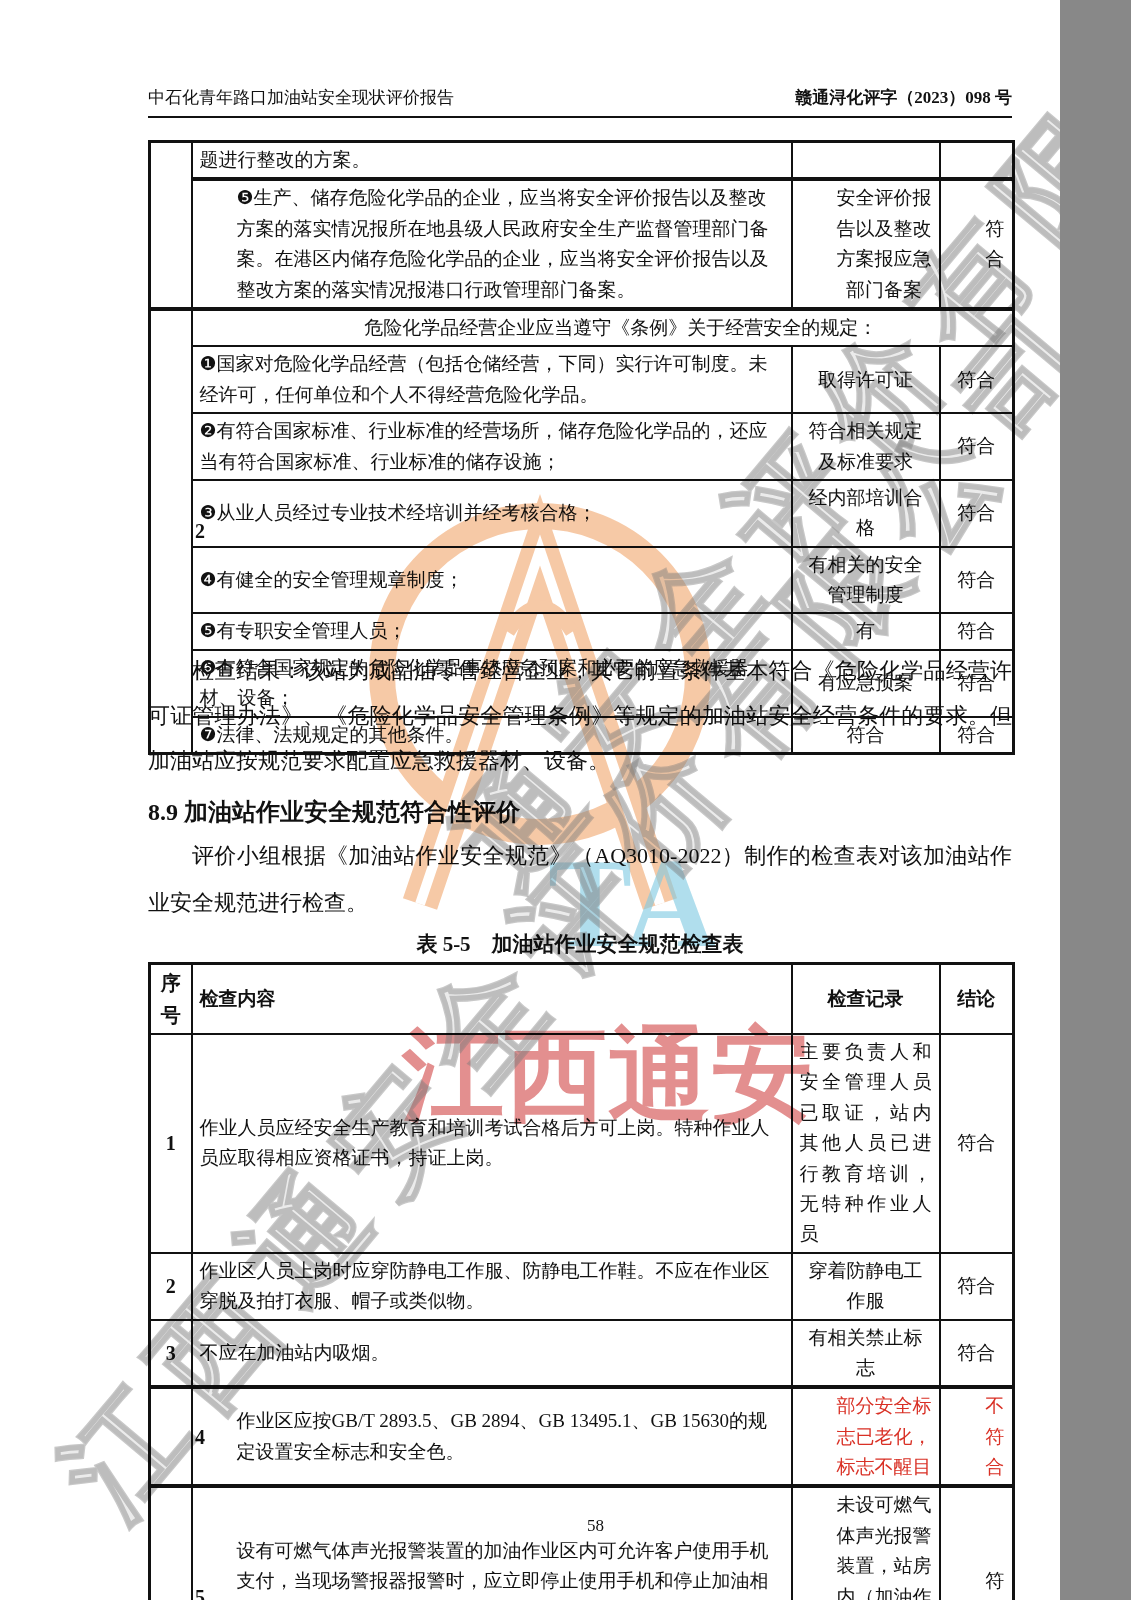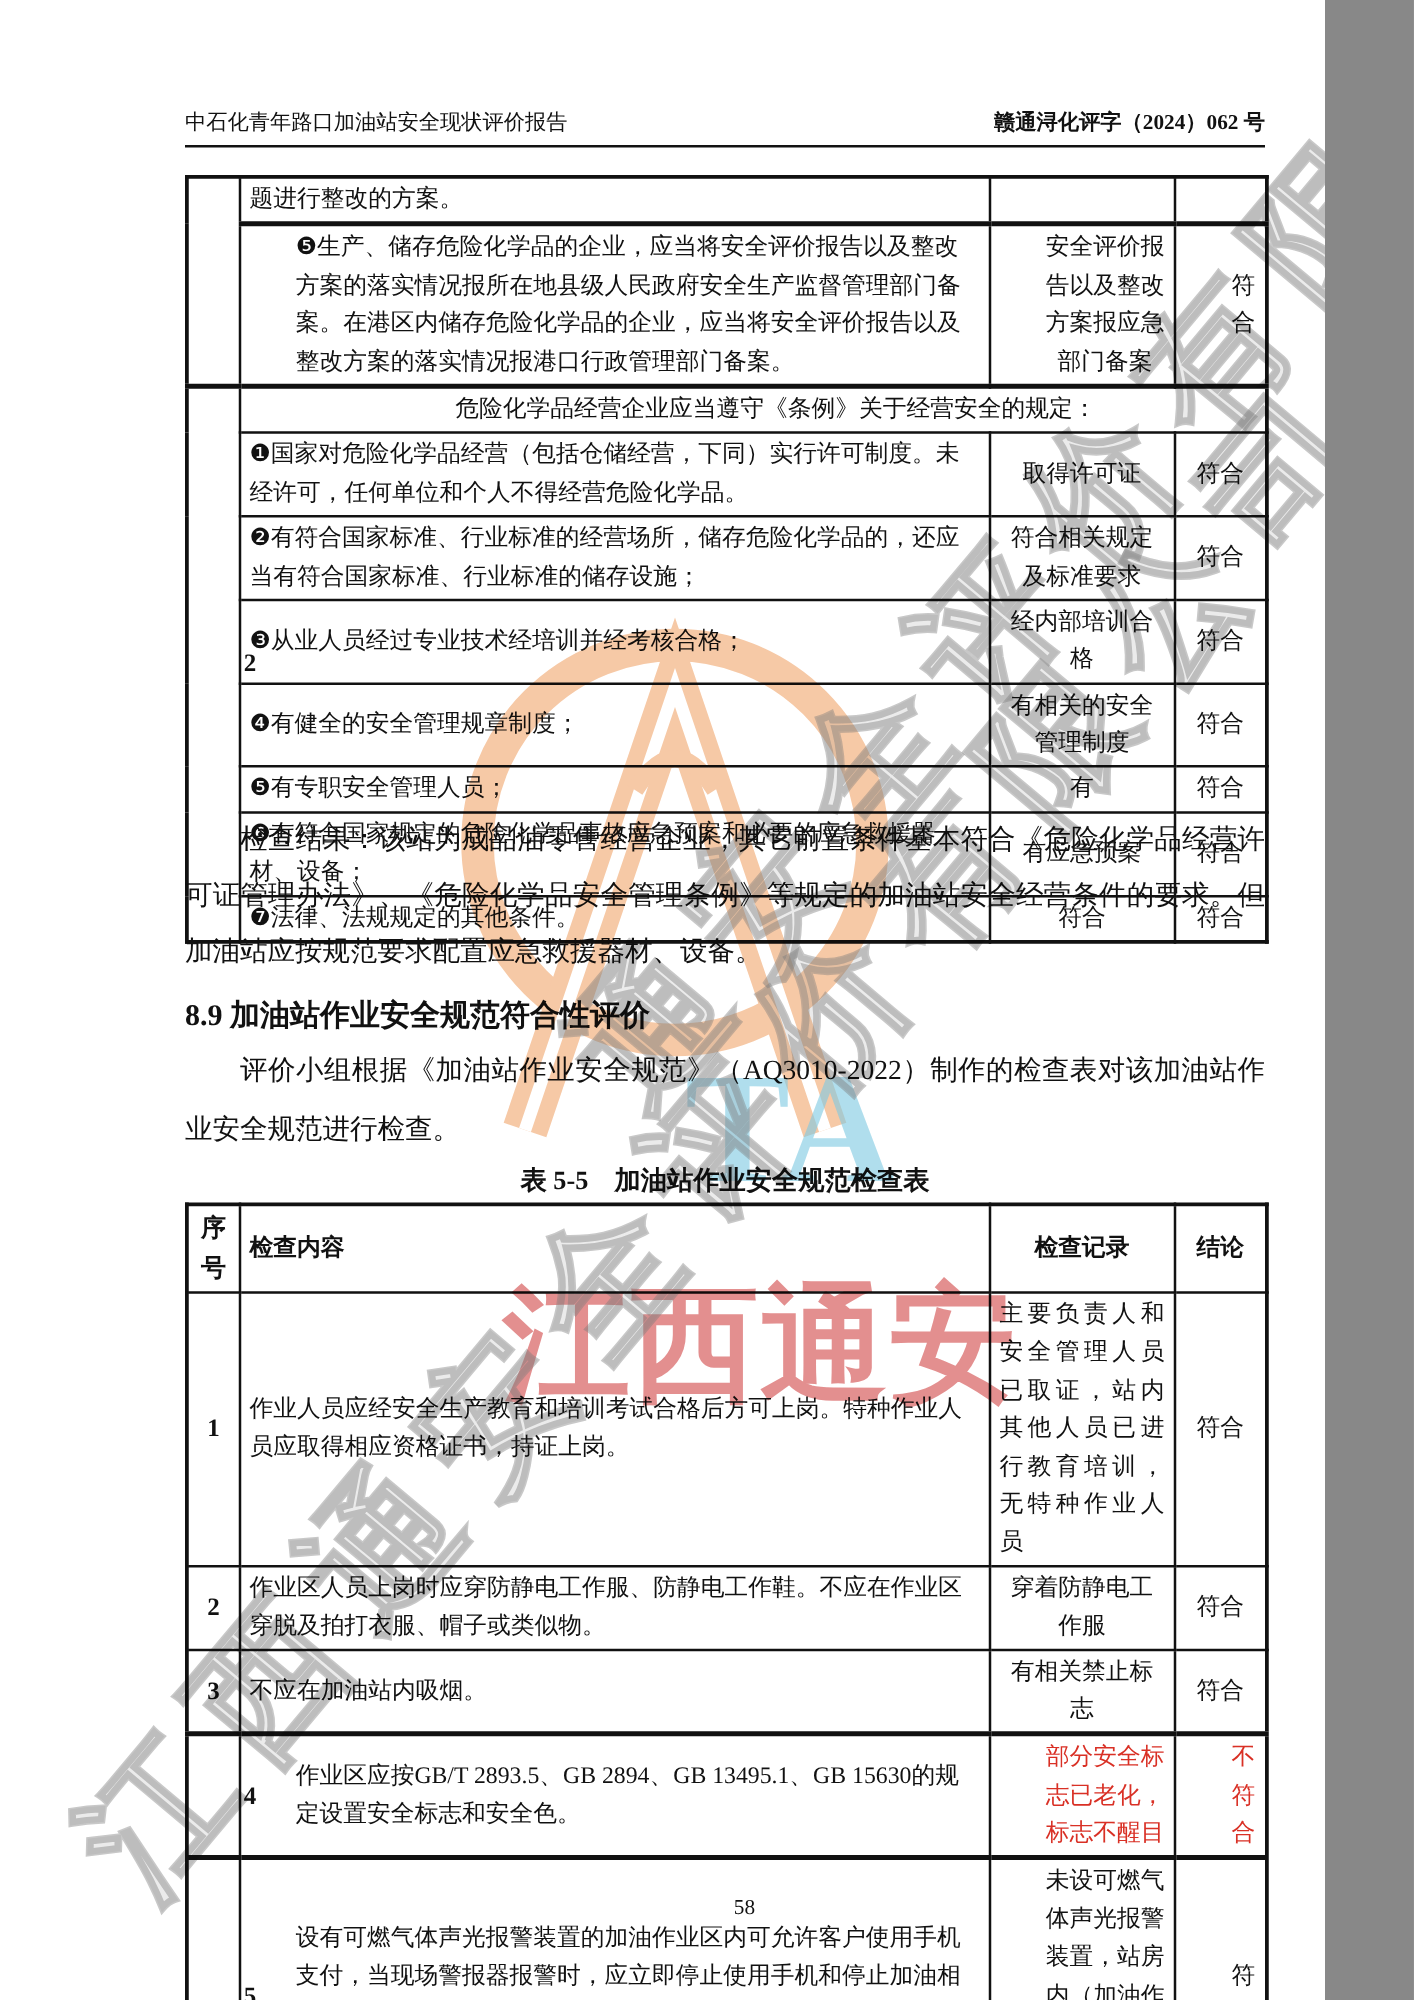--- a/index.html
+++ b/index.html
@@ -46,21 +46,21 @@
            font-weight:700;font-size:126px;letter-spacing:2px;color:rgba(128,201,226,0.62);}
   .wm-logo{position:absolute;left:362px;top:462px;opacity:0.55;}
 </style>
 </head>
 <body>
 
 <div id="page">
 
   <div class="hdr">
     <span class="left">中石化青年路口加油站安全现状评价报告</span>
-    <span class="right">赣通浔化评字（2024）062 号</span>
+    <span class="right">赣通浔化评字（2023）098 号</span>
   </div>
   <div class="hdr-rule"></div>
 
   <table class="doc" style="top:140px;">
     <colgroup>
         <col style="width:42px">
         <col style="width:600px">
         <col style="width:148px">
         <col style="width:74px">
       </colgroup>

